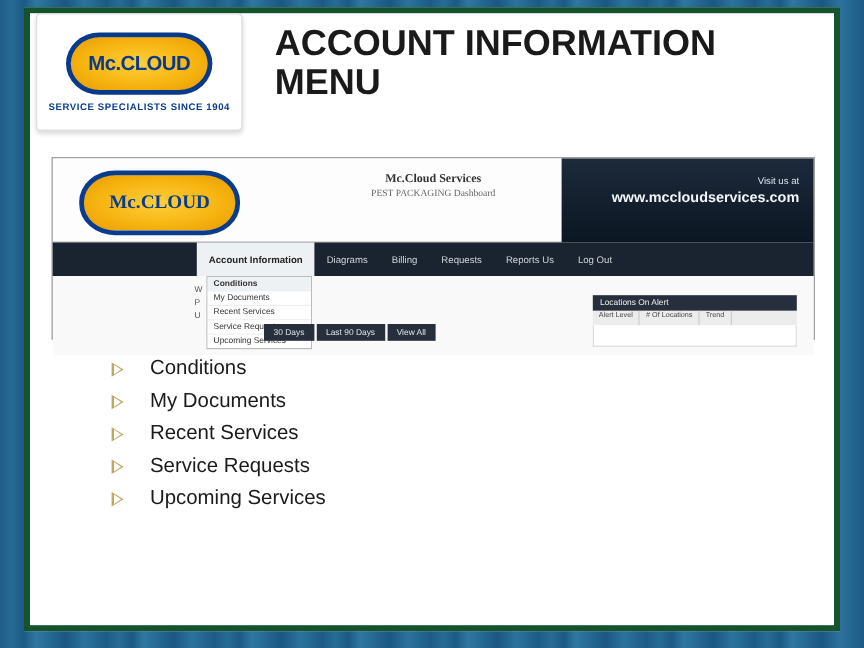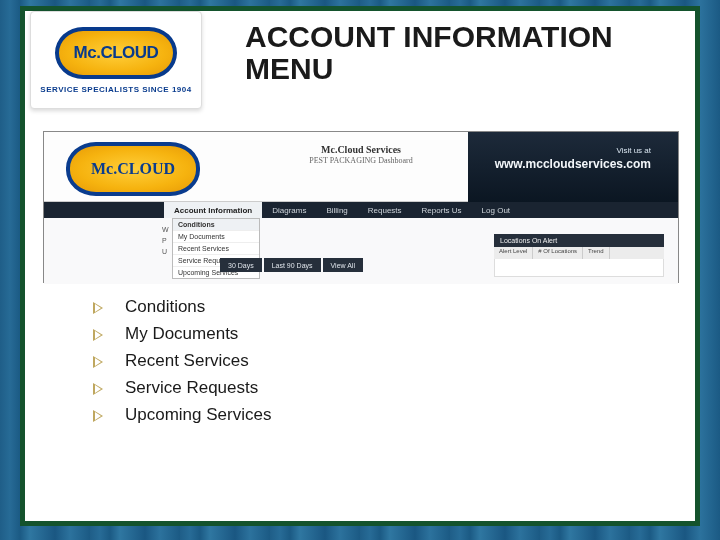--- a/index.html
+++ b/index.html
@@ -36,21 +36,21 @@
   }
   .logo-badge span {
     font-family: Verdana, Arial, sans-serif; font-weight: 800;
     color: #083a8c; font-size: 17px; letter-spacing: -0.5px;
   }
   .logo-tag {
     margin-top: 6px; font-size: 8px; color: #0a3c8e; letter-spacing: 0.5px; font-weight: 700;
   }
 
   .slide-title {
-    position: absolute; left: 220px; top: 10px; width: 450px;
+    position: absolute; left: 204px; top: 10px; width: 450px;
     font-family: Verdana, Arial, sans-serif; font-weight: 700;
     font-size: 30px; line-height: 1.05; color: #1a1a1a;
   }
 
   
   .shot {
     position: absolute; left: 18px; top: 120px; width: 636px; height: 152px;
     border: 1px solid #888; background: #ffffff;
   }
   .shot-top {
@@ -65,26 +65,26 @@
   }
   .shot-logo span { font-family: Verdana; font-weight: 900; color: #0a3c8e; font-size: 16px; }
   .shot-center {
     position: absolute; left: 0; right: 0; top: 12px; text-align: center;
     font-size: 10px; color: #333; font-weight: 700; font-family: Liberation Serif, serif;
   }
   .shot-center .sub { font-size: 8px; color: #666; font-weight: 400; margin-top: 1px; }
   .shot-visit {
     position: absolute; right: 0; top: 0; width: 210px; height: 70px;
     background: linear-gradient(180deg,#1d2a3a 0%, #0b1622 100%);
-    color: #d8e4ef; font-size: 8px; padding: 14px 27px 0 12px; text-align: right;
+    color: #d8e4ef; font-size: 8px; padding: 14px 12px 0 12px; text-align: right;
   }
   .shot-visit .url { color: #f2f6fa; font-size: 12px; font-weight: 600; margin-top: 2px; }
 
   .shot-nav {
-    position: relative; height: 16px; background: #1a2431;
+    position: relative; height: 28px; background: #1a2431;
     display: flex; align-items: center; color: #cfd5db; font-size: 8px;
     padding-left: 120px;
   }
   .shot-nav .item { padding: 0 10px; height: 100%; display: flex; align-items: center; }
   .shot-nav .item.active { background: #eef1f4; color: #222; font-weight: 700; }
 
   .shot-body { position: relative; height: 66px; background: #f9f9fa; }
   .dropdown {
     position: absolute; left: 128px; top: 0; width: 88px; background: #fff;
     border: 1px solid #bbb; font-size: 7px; color: #333;

